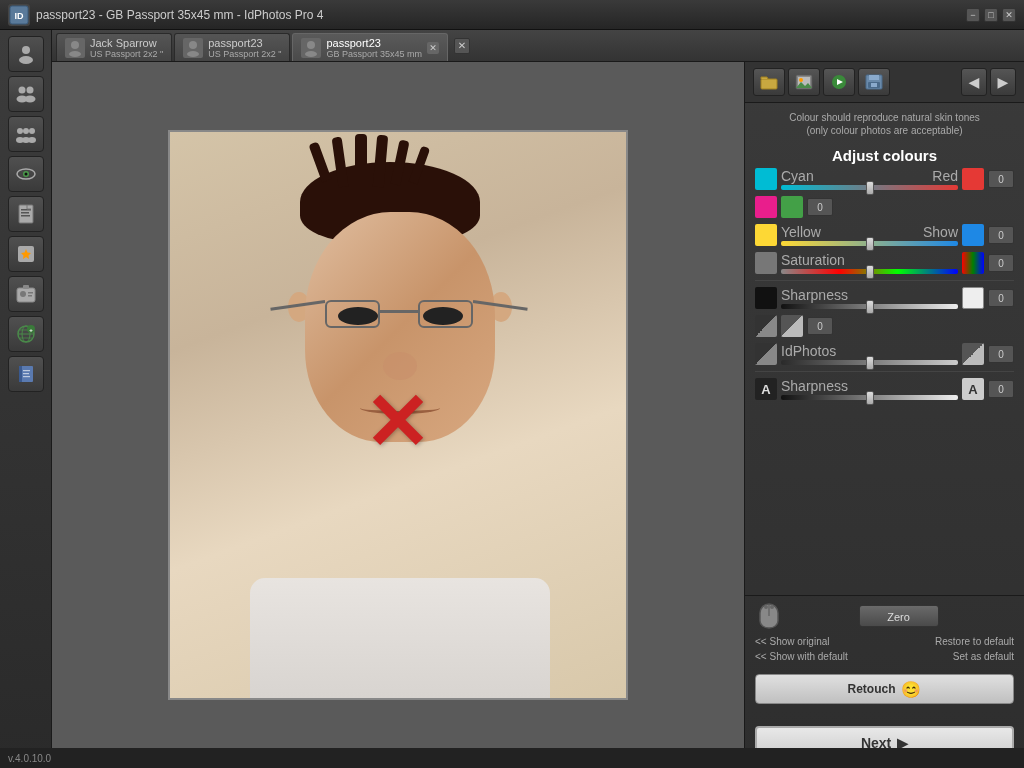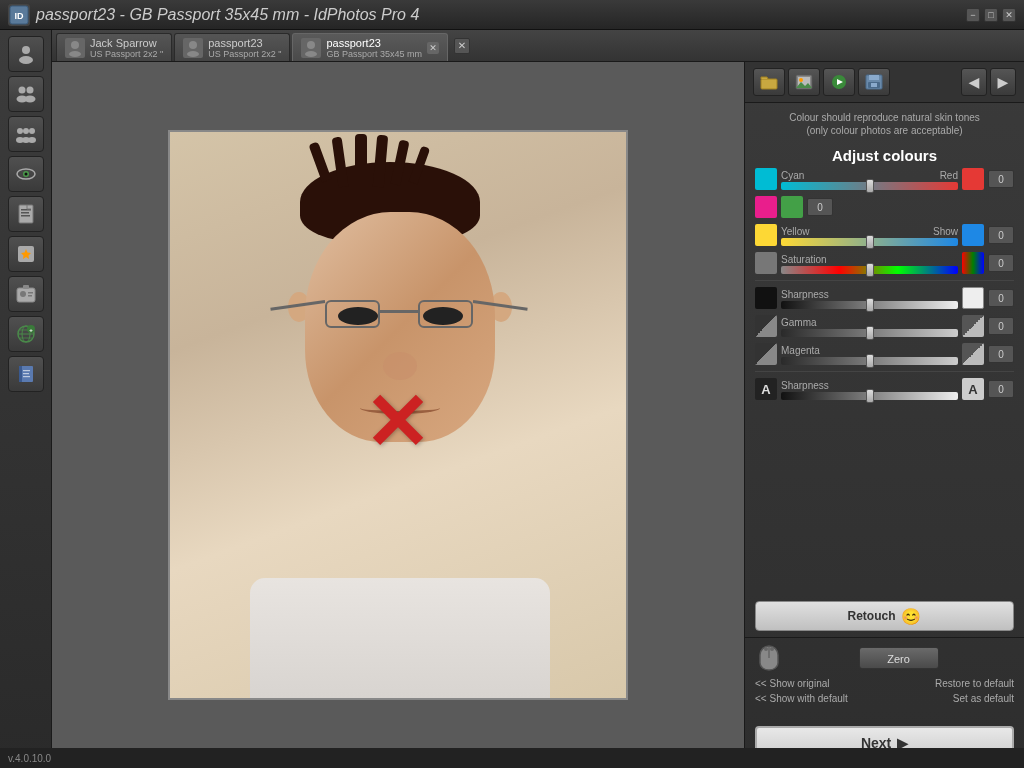--- a/index.html
+++ b/index.html
@@ -33,23 +33,22 @@
       height: 22px;
       background: #444;
       border-radius: 3px;
       display: flex;
       align-items: center;
       justify-content: center;
       font-size: 10px;
       color: #aaa;
     }
     #app-title-text {
-      font-size: 16px;
+      font-size: 12px;
       color: #ccc;
-      font-style: italic;
     }
     #titlebar-controls {
       display: flex;
       gap: 4px;
     }
     .title-btn {
       width: 14px;
       height: 14px;
       background: #555;
       border: 1px solid #333;
@@ -308,21 +307,21 @@
     }
     .slider-track-container {
       flex: 1;
       position: relative;
       height: 22px;
       display: flex;
       flex-direction: column;
       justify-content: flex-end;
     }
     .slider-label-above {
-      font-size: 10px;
+      font-size: 14px;
       color: #aaa;
       display: flex;
       justify-content: space-between;
       margin-bottom: 1px;
     }
     .slider-track {
       height: 8px;
       border-radius: 2px;
       position: relative;
       cursor: pointer;
@@ -772,38 +771,29 @@
               <div class="slider-track track-black-white">
                 <div class="slider-thumb" style="left:50%"></div>
               </div>
             </div>
             <div class="slider-right-icon swatch-white" style="border:1px solid #888;"></div>
             <div class="slider-value">0</div>
           </div>
 
           <div class="slider-row">
             <div class="slider-left-icon swatch-triangle-dark"></div>
-            <div class="slider-track-container">
-              <div class="slider-label-above">
-                <span>Gamma</span>
-                <span></span>
-              </div>
-              <div class="slider-track track-dark-light">
-                <div class="slider-thumb" style="left:50%"></div>
-              </div>
-            </div>
             <div class="slider-right-icon swatch-triangle-light"></div>
             <div class="slider-value">0</div>
           </div>
 
           <div class="slider-row">
             <div class="slider-left-icon swatch-triangle-dark"></div>
             <div class="slider-track-container">
               <div class="slider-label-above">
-                <span>Magenta</span>
+                <span>IdPhotos</span>
                 <span></span>
               </div>
               <div class="slider-track track-dark-light">
                 <div class="slider-thumb" style="left:50%"></div>
               </div>
             </div>
             <div class="slider-right-icon swatch-triangle-light"></div>
             <div class="slider-value">0</div>
           </div>
 
@@ -817,25 +807,20 @@
                 <span></span>
               </div>
               <div class="slider-track track-black-white">
                 <div class="slider-thumb" style="left:50%"></div>
               </div>
             </div>
             <div class="slider-right-icon swatch-a-light">A</div>
             <div class="slider-value">0</div>
           </div>
 
-        </div>
-
-        <div id="retouch-btn">
-          <span>Retouch</span>
-          <span style="font-size:16px;">😊</span>
         </div>
 
         <div id="bottom-controls">
           <div style="display:flex;align-items:center;justify-content:space-between;margin-bottom:6px;">
             <div style="width:28px;height:28px;display:flex;align-items:center;justify-content:center;">
               <svg width="22" height="26" viewBox="0 0 22 26">
                 <path d="M11 1 C6 1 2 5 2 10 L2 18 C2 22 6 25 11 25 C16 25 20 22 20 18 L20 10 C20 5 16 1 11 1Z" fill="#888" stroke="#555" stroke-width="1.5"></path>
                 <line x1="11" y1="1" x2="11" y2="13" stroke="#555" stroke-width="1"></line>
                 <circle cx="8" cy="4" r="2" fill="#666"></circle>
                 <circle cx="14" cy="4" r="2" fill="#666"></circle>
@@ -846,20 +831,25 @@
           <div class="action-row">
             <span class="action-link">&lt;&lt; Show original</span>
             <span class="action-link">Restore to default</span>
           </div>
           <div class="action-row">
             <span class="action-link">&lt;&lt; Show with default</span>
             <span class="action-link">Set as default</span>
           </div>
         </div>
 
+        <div id="retouch-btn">
+          <span>Retouch</span>
+          <span style="font-size:16px;">😊</span>
+        </div>
+
         <div id="next-btn">
           <span>Next</span>
           <span>▶</span>
         </div>
 
       </div>
 
     </div>
 
   </div>

